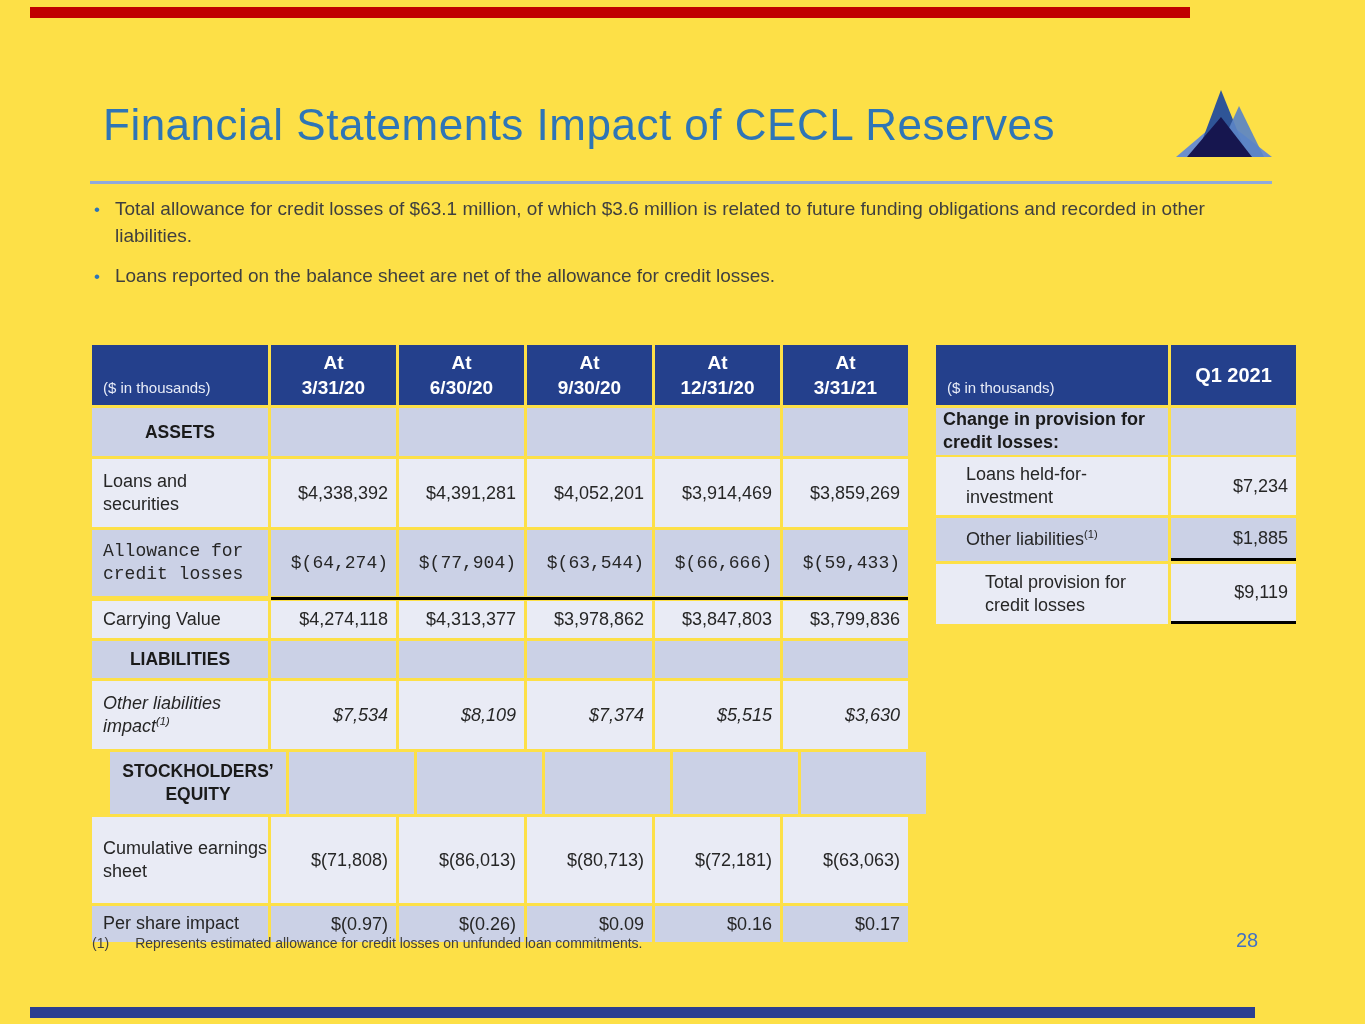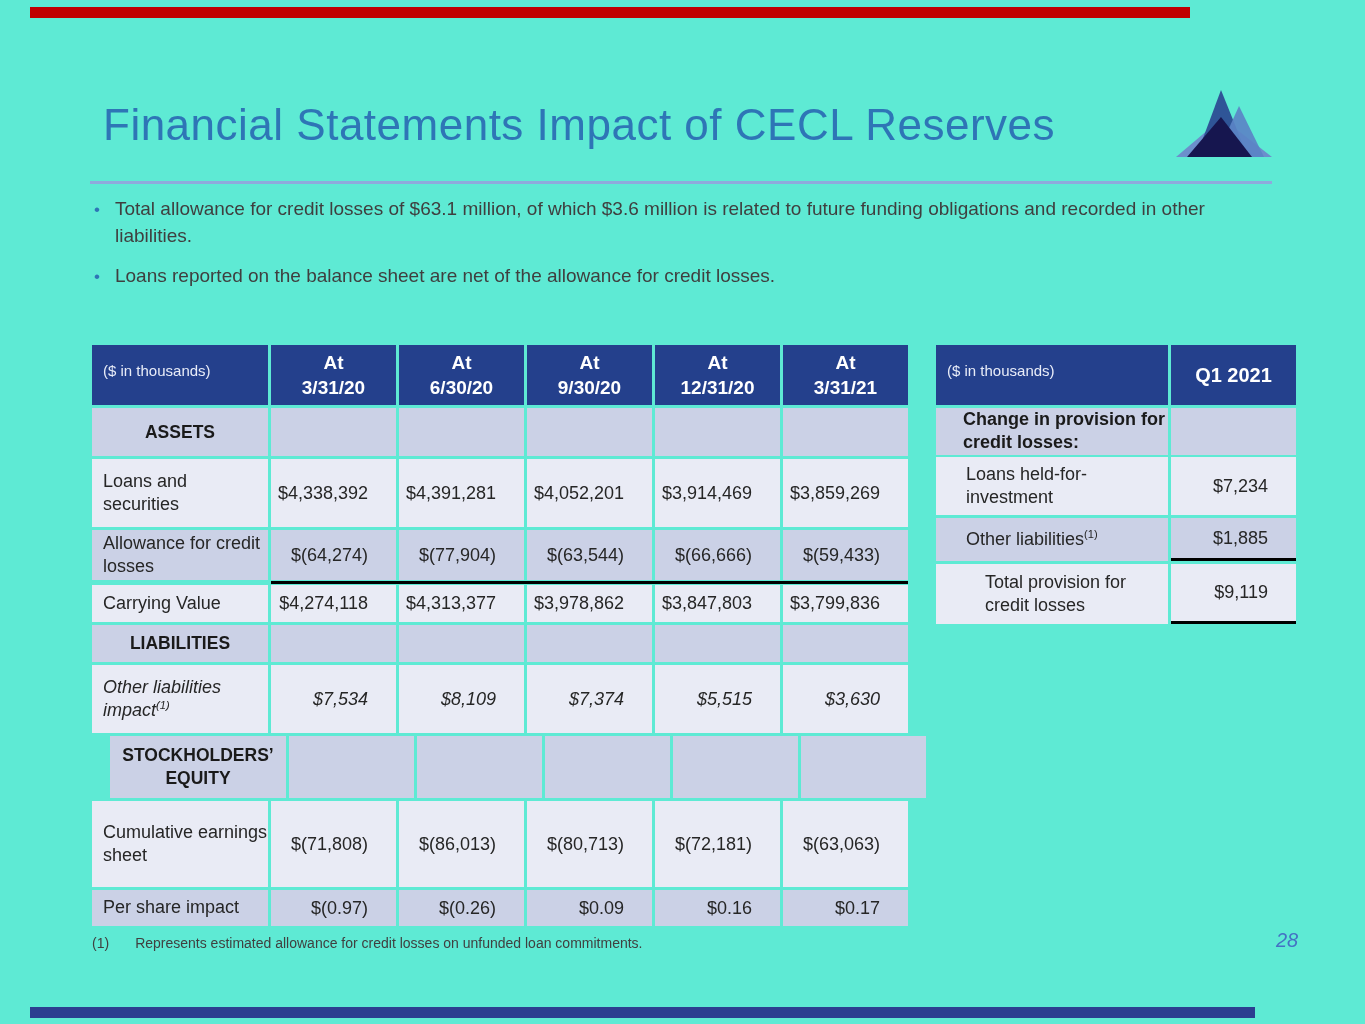--- a/index.html
+++ b/index.html
@@ -1,51 +1,51 @@
 <!DOCTYPE html>
 <html style="--accent_title: #2E75B6; --divider: #8FAADC; --table_header_bg: #24408C; --row_dark: #CBD1E6; --row_light: #E9EBF5; --top_bar: #C00000; --bottom_bar: #2B3F90; --page_number: #4472C4; --logo_peak: #2F5597; --logo_peak_light: #5B84C6; --logo_base: #6C8FCC; --logo_front: #16164F;"><head>
 <meta charset="utf-8">
 <style>
   html,body{margin:0;padding:0;background:#fff;}
-  .slide{position:relative;width:1365px;height:1024px;background:#5eead4;overflow:hidden;
+  .slide{position:relative;width:1365px;height:1024px;background:#fde047;overflow:hidden;
          font-family:"Liberation Sans", sans-serif;color:#3f3f3f;}
   .top-bar{position:absolute;left:30px;top:7px;width:1160px;height:11px;background:var(--top_bar);}
   .bottom-bar{position:absolute;left:30px;top:1007px;width:1225px;height:11px;background:var(--bottom_bar);}
   .title{position:absolute;left:103px;top:100px;font-size:44px;font-weight:400;
          color:var(--accent_title);letter-spacing:.5px;white-space:nowrap;}
   .logo{position:absolute;left:1172px;top:86px;}
   .divider{position:absolute;left:90px;top:181px;width:1182px;height:3px;background:var(--divider);}
   .bullets{position:absolute;left:92px;top:196px;width:1130px;}
   .bullet-item{display:flex;margin-bottom:13px;font-size:19px;line-height:1.42;color:#3f3f3f;}
   .bullet-dot{color:var(--accent_title);margin:0 15px 0 2px;font-size:17px;line-height:1.6;}
   
   .tbl{position:absolute;}
   .trow{display:grid;column-gap:3px;margin-top:3px;}
   .trow.first{margin-top:0;}
   .tbl-main .trow{grid-template-columns:176px repeat(5,125px);}
   .tbl-prov .trow{grid-template-columns:232px 125px;}
   .cell{display:flex;align-items:center;font-size:18px;color:#262626;}
   .hdr{background:var(--table_header_bg);color:#fff;}
-  .corner{padding:0 8px 9px 11px;font-size:15px;color:#e8ecf8;}
+  .corner{align-items:flex-end;padding:0 8px 9px 11px;font-size:15px;color:#e8ecf8;}
   .colhdr{flex-direction:column;justify-content:center;text-align:center;font-weight:700;
           font-size:19px;line-height:1.32;}
   .shade-dark{background:var(--row_dark);}
   .shade-light{background:var(--row_light);}
   .label-cell{padding-left:11px;line-height:1.3;}
   .section-cell{justify-content:center;text-align:center;font-weight:700;font-size:17.5px;
                 line-height:1.3;padding:0 8px;color:#1a1a1a;}
-  .val-cell{justify-content:flex-end;padding-right:28px;}
+  .val-cell{justify-content:flex-end;padding-right:8px;}
   .rule-row{margin-top:1px;height:3px;}
   .rule-bar{grid-column:2 / -1;background:#000;}
   .bold{font-weight:700;color:#1a1a1a;}
   sup{font-size:0.62em;line-height:0;}
   .rule-below{border-bottom:3px solid #000;}
   .footnote{position:absolute;left:92px;top:935px;font-size:14px;color:#404040;}
   .footnote .fn-marker{margin-right:26px;}
-  .page-number{position:absolute;left:1276px;top:929px;font-size:20px;font-style:italic;
+  .page-number{position:absolute;left:1236px;top:929px;font-size:20px;
                color:var(--page_number);}
 </style>
 </head>
 <body>
 
 <div class="slide">
   <div class="top-bar"></div>
 
   <div class="title">Financial Statements Impact of CECL Reserves</div>
 
@@ -118,21 +118,21 @@
         <div class="cell val-cell shade-light">
           <span>$4,052,201</span>
         </div>
         <div class="cell val-cell shade-light">
           <span>$3,914,469</span>
         </div>
         <div class="cell val-cell shade-light">
           <span>$3,859,269</span>
         </div>
       </div>
-      <div class="trow" style="height: 50px;">
+      <div class="trow" style="height: 66px; font-family: Liberation Mono, monospace;">
         <div class="cell shade-dark label-cell">
           <span>Allowance for credit losses</span>
         </div>
         <div class="cell val-cell shade-dark">
           <span>$(64,274)</span>
         </div>
         <div class="cell val-cell shade-dark">
           <span>$(77,904)</span>
         </div>
         <div class="cell val-cell shade-dark">
@@ -254,21 +254,21 @@
   <div class="tbl tbl-prov" id="prov-table" style="left:936px;top:345px;">
       <div class="trow first" style="height: 60px;">
         <div class="cell hdr corner">
           <span>($ in thousands)</span>
         </div>
         <div class="cell hdr colhdr" style="font-size: 20px;">
           <span>Q1 2021</span>
         </div>
       </div>
       <div class="trow" style="height: 46px;">
-        <div class="cell label-cell shade-dark bold" style="padding-left: 27px; align-items: flex-end;">
+        <div class="cell label-cell shade-dark bold" style="padding-left: 7px; align-items: flex-end;">
           <span>Change in provision for credit losses:</span>
         </div>
         <div class="cell val-cell shade-dark"></div>
       </div>
       <div class="trow" style="height: 58px;">
         <div class="cell label-cell shade-light" style="padding-left: 30px;">
           <span>Loans held-for-investment</span>
         </div>
         <div class="cell val-cell shade-light">
           <span>$7,234</span>

